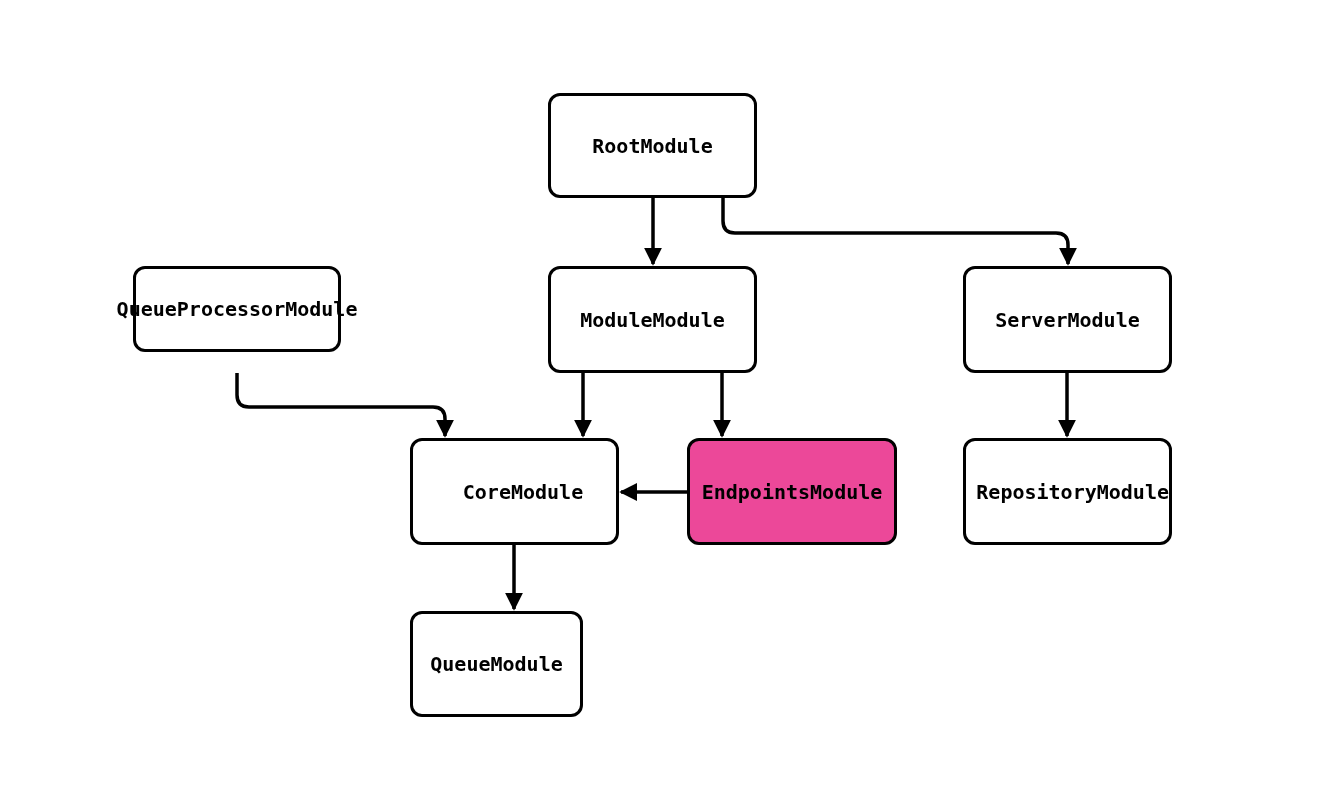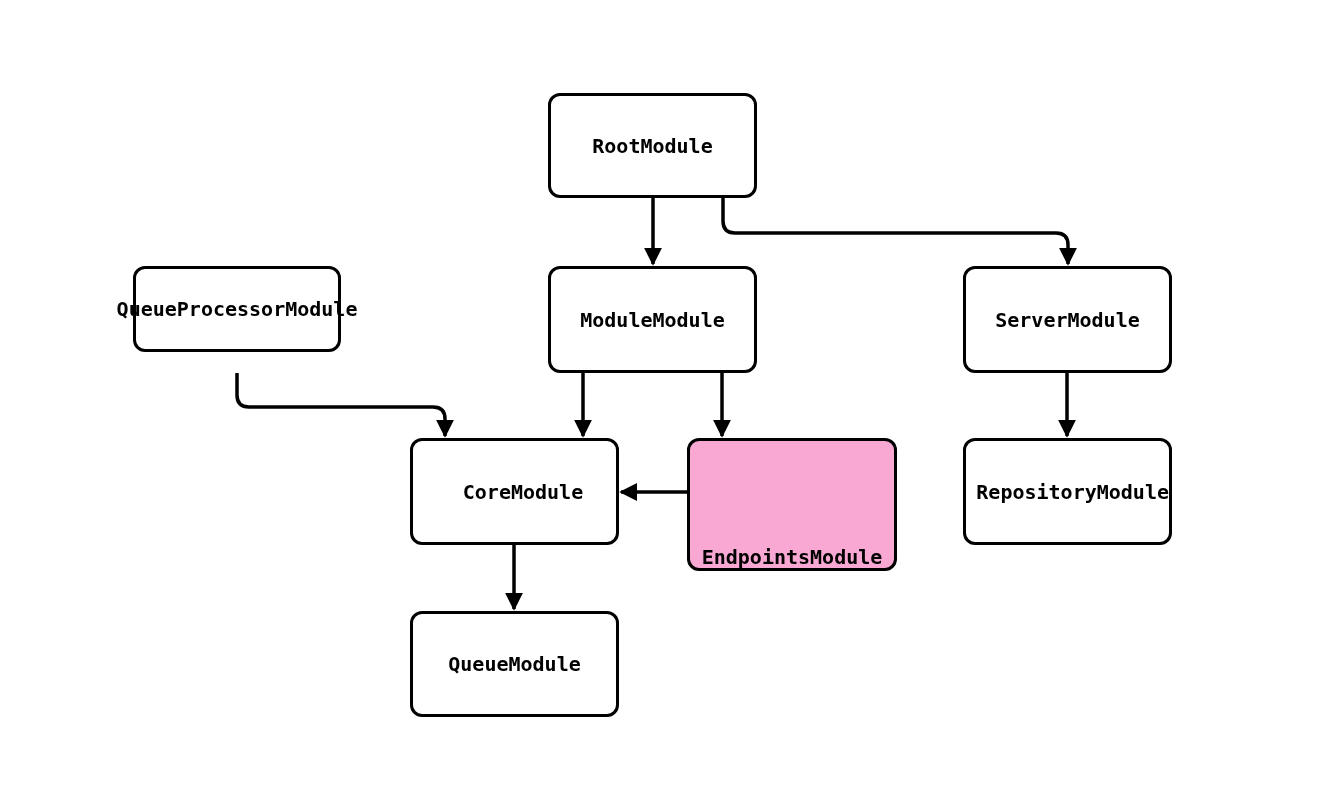--- a/index.html
+++ b/index.html
@@ -80,26 +80,26 @@
         <div class="line">Module</div>
       </div>
       <div class="node" style="left: 963px; top: 266px; width: 209px; height: 107px; background: rgb(255, 255, 255); border-color: rgb(0, 0, 0); color: rgb(0, 0, 0);">
         <div class="line">Server</div>
         <div class="line">Module</div>
       </div>
       <div class="node" style="left: 410px; top: 438px; width: 209px; height: 107px; background: rgb(255, 255, 255); border-color: rgb(0, 0, 0); color: rgb(0, 0, 0); padding-left: 17px;">
         <div class="line">Core</div>
         <div class="line">Module</div>
       </div>
-      <div class="node" style="left: 687px; top: 438px; width: 210px; height: 133px; background: #f9a8d4; border-color: rgb(0, 0, 0); color: rgb(0, 0, 0); align-items: flex-end;">
+      <div class="node" style="left: 687px; top: 438px; width: 210px; height: 107px; background: #ec4899; border-color: rgb(0, 0, 0); color: rgb(0, 0, 0);">
         <div class="line">Endpoints</div>
         <div class="line">Module</div>
       </div>
       <div class="node" style="left: 963px; top: 438px; width: 209px; height: 107px; background: rgb(255, 255, 255); border-color: rgb(0, 0, 0); color: rgb(0, 0, 0); justify-content: flex-end;">
         <div class="line">Repository</div>
         <div class="line">Module</div>
       </div>
-      <div class="node" style="left: 410px; top: 611px; width: 209px; height: 106px; background: rgb(255, 255, 255); border-color: rgb(0, 0, 0); color: rgb(0, 0, 0);">
+      <div class="node" style="left: 410px; top: 611px; width: 173px; height: 106px; background: rgb(255, 255, 255); border-color: rgb(0, 0, 0); color: rgb(0, 0, 0);">
         <div class="line">Queue</div>
         <div class="line">Module</div>
       </div>
     </div>
 </div>
 
 </body></html>

